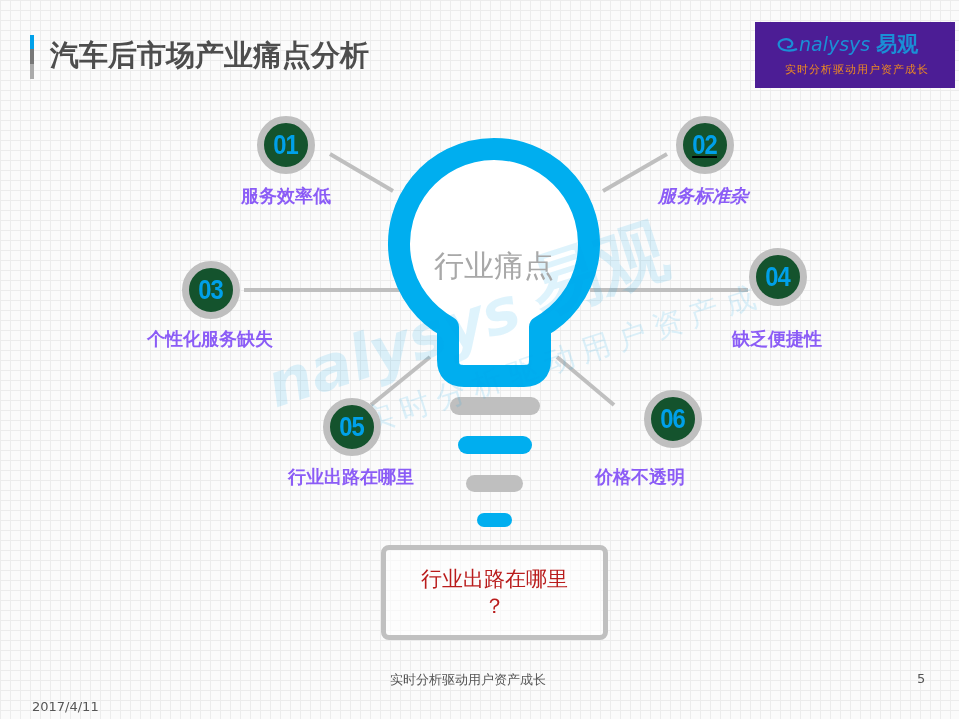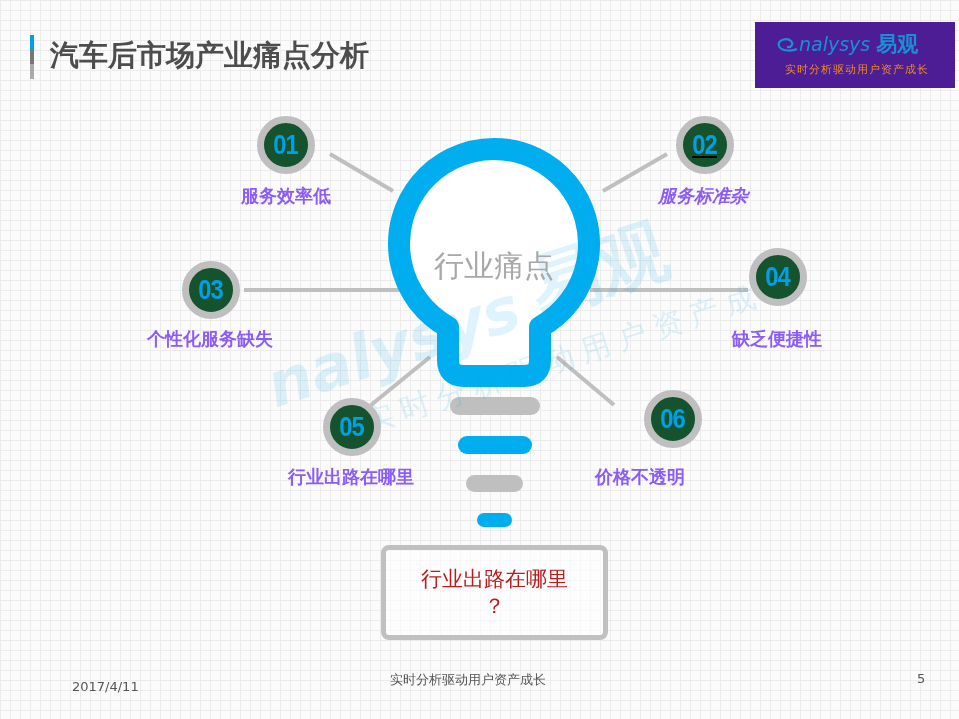--- a/index.html
+++ b/index.html
@@ -63,21 +63,21 @@
     .bulb-text {
       position: absolute; left: 494px; top: 246px; transform: translateX(-50%);
       font-size: 30px; color: #a8a8a8; white-space: nowrap;
     }
     .answer-box {
       position: absolute; left: 381px; top: 545px; width: 227px; height: 95px;
       border: 5px solid #c0c0c0; border-radius: 8px; background: rgba(255,255,255,0.6);
       display: flex; flex-direction: column; align-items: center; justify-content: center;
       color: #b91c1c; font-size: 21px; line-height: 27px;
     }
-    .footer-date { position: absolute; left: 32px; top: 679px; font-size: 13px; color: #555; margin-left: 40px; }
+    .footer-date { position: absolute; left: 32px; top: 699px; font-size: 13px; color: #555; }
     .footer-center { position: absolute; left: 390px; top: 671px; font-size: 13px; color: #555; white-space: nowrap; }
     .footer-page { position: absolute; left: 917px; top: 671px; font-size: 13px; color: #555; }
   </style>
 </head>
 <body>
 
 <div class="title-bar">
   <div class="seg1"></div>
   <div class="seg2"></div>
   <div class="seg3"></div>

